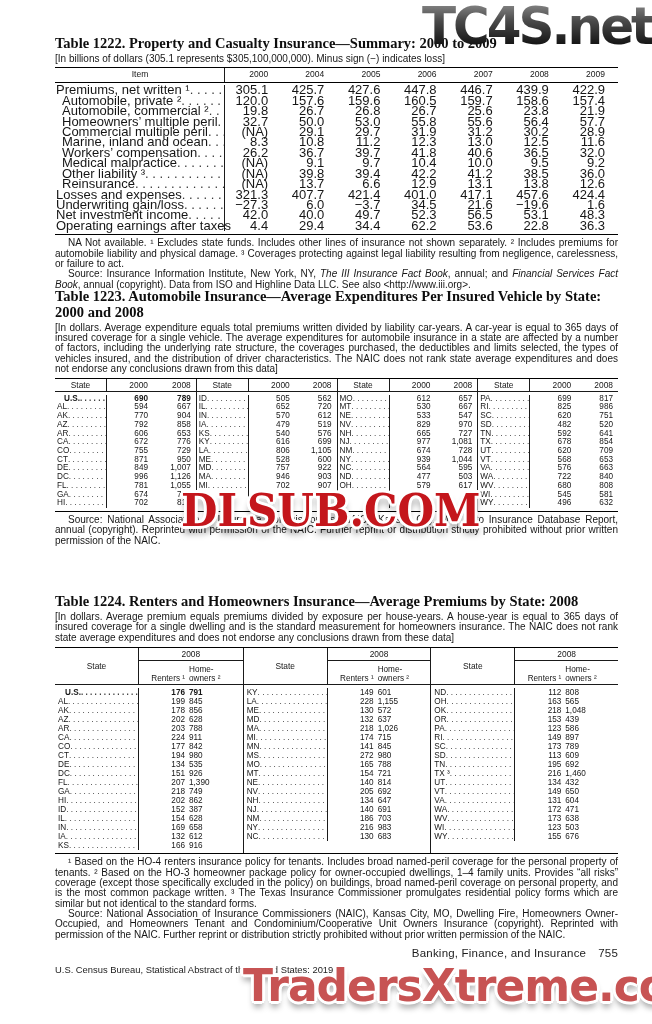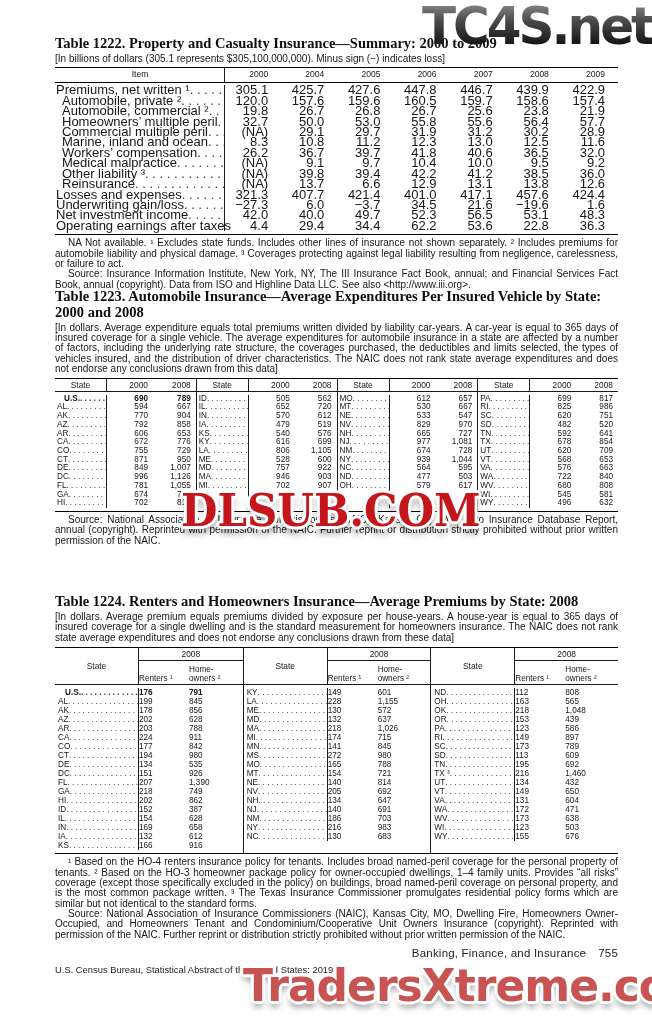--- a/index.html
+++ b/index.html
@@ -4,21 +4,21 @@
 <style>
   *{box-sizing:border-box;margin:0;padding:0}
   html,body{background:#888}
   .page{position:relative;width:652px;height:1024px;margin:0 auto;background:#fff;
         font-family:"Liberation Sans",sans-serif;color:#161616;overflow:hidden}
   .sec{position:absolute;left:55px;width:563px}
   .t-title{font-family:"Liberation Serif",serif;font-weight:bold;font-size:14.5px;line-height:15.8px;color:#0e0e0e}
   .t-note{font-size:10px;line-height:10.4px;text-align:justify;margin-top:2px}
   .fn{font-size:10px;line-height:10.35px;text-align:justify;margin-top:3px}
   .fn p{text-indent:13px}
-  .it{}
+  .it{font-style:italic}
   .lbl{white-space:nowrap}
   .leader{flex:1 1 0;overflow:hidden;white-space:nowrap;color:#3a3a3a}
   .leader::before{content:" . . . . . . . . . . . . . . . . . . . . . . . . . . . ."}
   
   .t22-hd{display:flex;border-top:1.5px solid #000;border-bottom:1px solid #000;height:16px;line-height:13px;font-size:8.5px;margin-top:3px}
   .t22-bd{border-bottom:1px solid #000;padding:2px 0 3px}
   .r22{display:flex;height:10.45px;line-height:10.45px;font-size:13px}
   .c-item{width:170px;display:flex;border-right:1px solid #1a1a1a;padding-left:1px}
   .t22-hd .c-item{display:block;text-align:center}
   .r22.ind .c-item{padding-left:7px}
@@ -38,21 +38,21 @@
   .r23.us .c-st{padding-left:9px}
   .t24{display:flex;border-top:1.5px solid #000;border-bottom:1px solid #000;margin-top:4px}
   .g24{width:33.3333%}
   .g24 + .g24{border-left:1px solid #1a1a1a}
   .h24{display:flex;height:37px;border-bottom:1px solid #1a1a1a;margin-bottom:2.5px}
   .c-st24{width:84px;display:flex;border-right:1px solid #1a1a1a;padding-left:3px}
   .h24 .c-st24{align-items:center;justify-content:center;padding-left:0;font-size:8.4px}
   .yrw{flex:1 1 0;display:flex;flex-direction:column}
   .yr{height:13px;line-height:12px;text-align:center;border-bottom:1px solid #1a1a1a;font-size:8.4px}
   .sub{flex:1 1 0;display:flex;align-items:flex-end;padding-bottom:1px;font-size:8.2px}
-  .c-r{width:50px;padding-right:4px}
+  .c-r{width:50px;text-align:right;padding-right:4px}
   .c-h{flex:1 1 0;text-align:left;padding-right:4px}
   .sub .c-h{line-height:9.2px}
   .r24{display:flex;height:9.06px;line-height:9.06px;font-size:8.2px}
   .us .c-st24{padding-left:10px}
   
   .s1222{top:36px}
   .s1223{top:289px}
   .s1224{top:594px}
   
   .foot-right{position:absolute;right:34px;top:947px;font-size:11.5px;color:#1d1d1d;letter-spacing:.2px}

